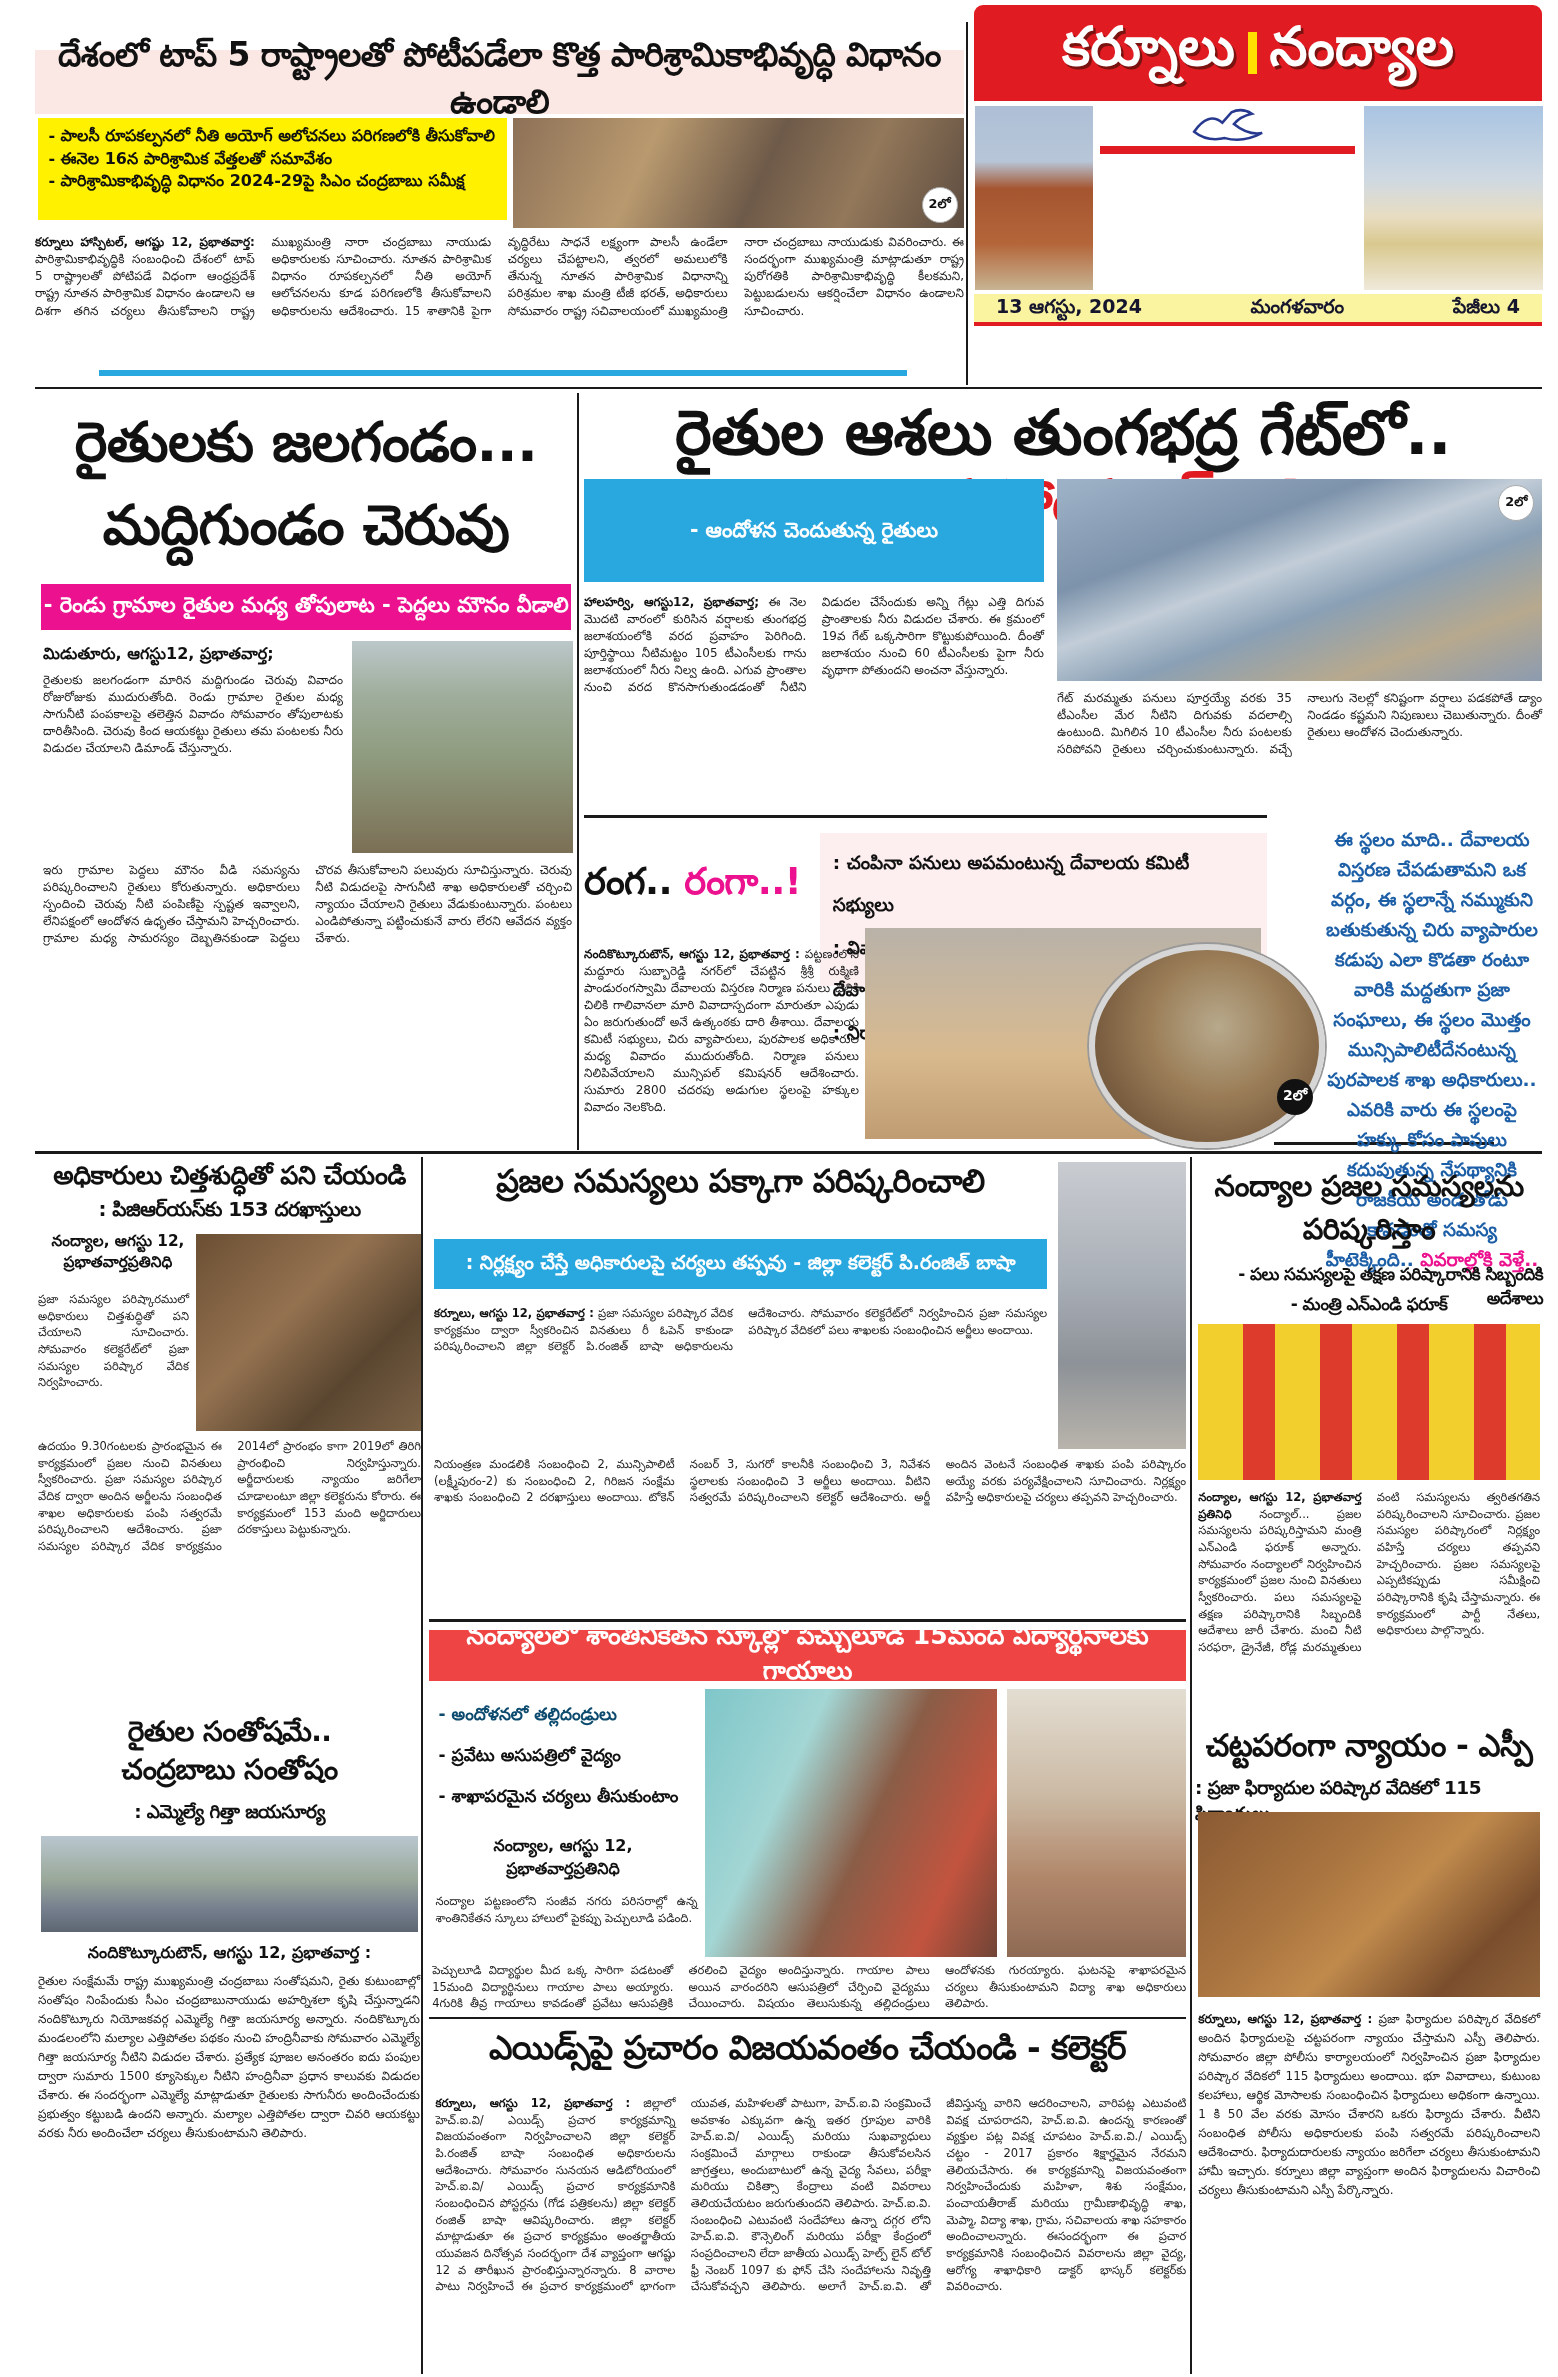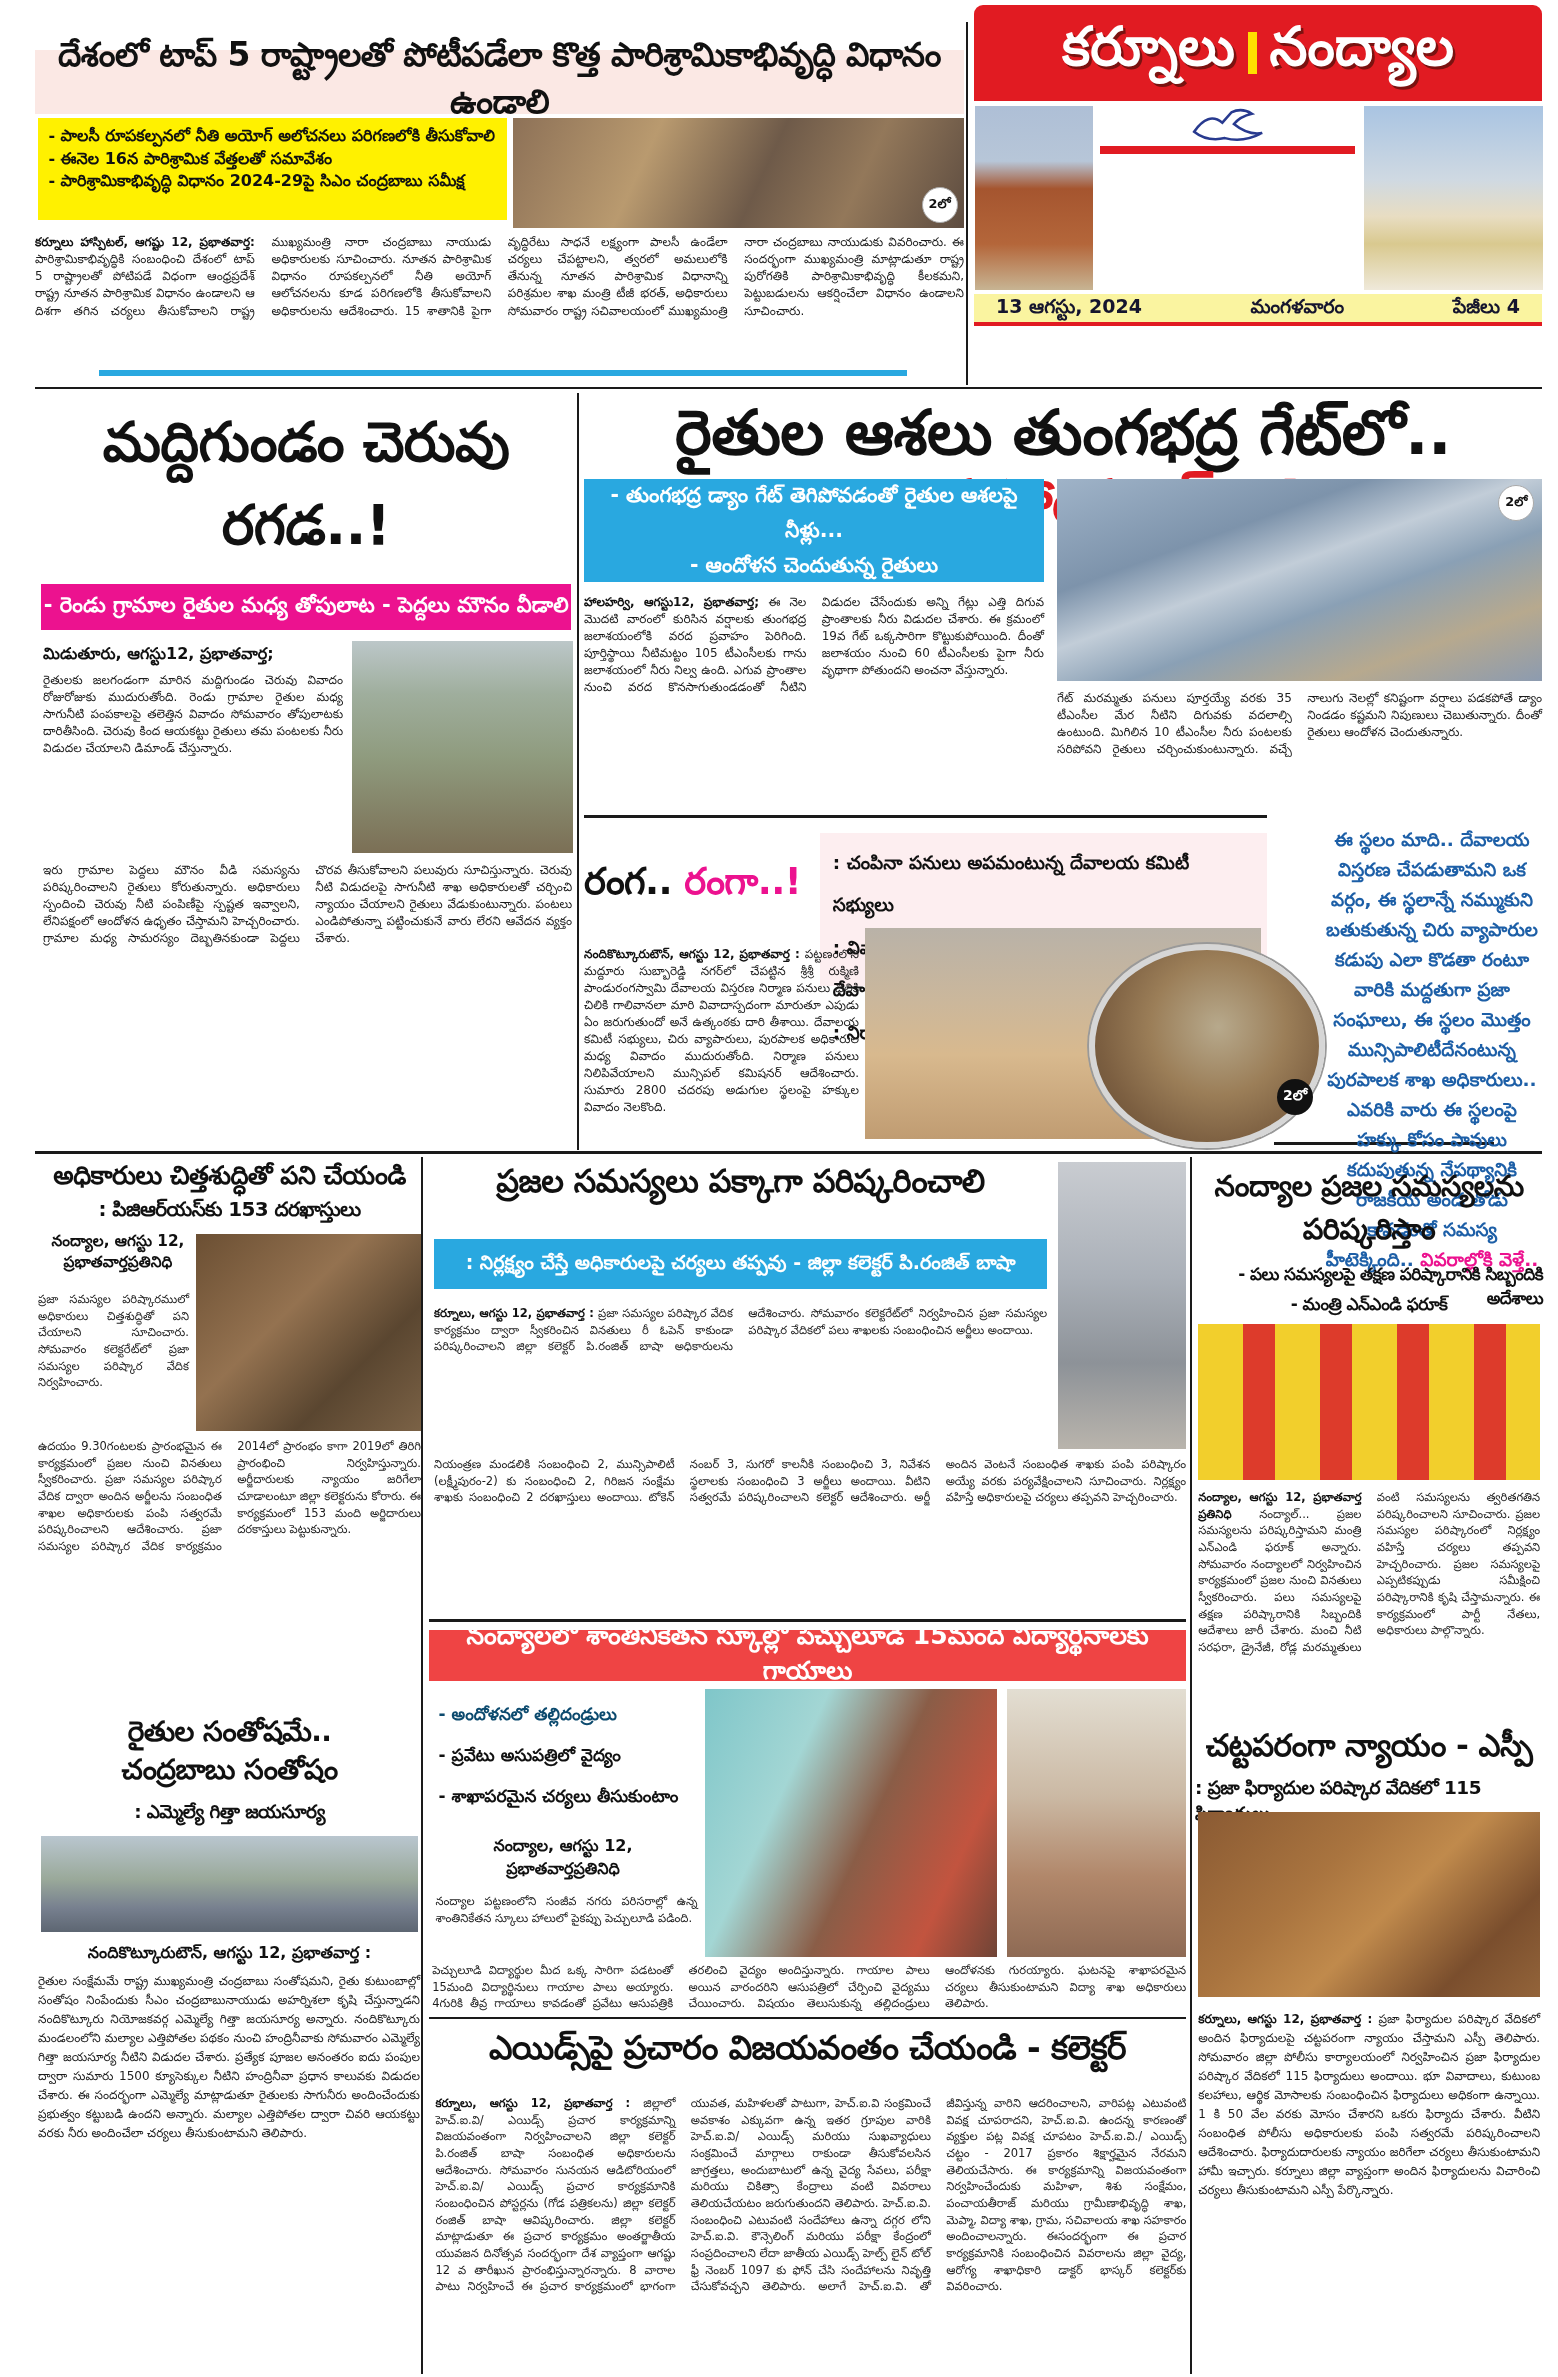--- a/index.html
+++ b/index.html
@@ -89,37 +89,37 @@
   <div class="abs rule" style="left:35px;top:1151px;width:1507px;height:2.6px;"></div>
   <div class="abs rule" style="left:421px;top:1157px;width:1.9px;height:1217px;"></div>
   <div class="abs rule" style="left:1190px;top:1157px;width:1.9px;height:1217px;"></div>
   <div class="abs rule" style="left:584px;top:815px;width:683px;height:3.2px;"></div>
   <div class="abs rule" style="left:429px;top:1619px;width:757px;height:3.2px;"></div>
   <div class="abs rule" style="left:429px;top:2017px;width:757px;height:1.9px;"></div>
   <div class="abs rule" style="left:1274px;top:1142px;width:220px;height:2.6px;"></div>
 
   <div class="abs" style="left:38px;top:395px;width:536px;height:755px;">
     <div class="headline abs" style="left:0;top:6.4px;width:536px;height:172px;font-size:55px;line-height:1.5;">
+      <div>రైతులకు జలగండం...</div>
       <div>మద్దిగుండం చెరువు రగడ..!</div>
     </div>
     <div class="abs strap" style="left:3.2px;top:189px;width:530px;height:46px;background:#ec128f;font-size:21px;">
       <span>- రెండు గ్రామాల రైతుల మధ్య తోపులాట - పెద్దలు మౌనం వీడాలి</span>
     </div>
     <div class="abs dateline" style="left:5.1px;top:249px;width:300px;font-size:16px;">మిడుతూరు, ఆగస్టు12, ప్రభాతవార్త;</div>
     <div class="abs photo ph-farmers" style="left:314px;top:246px;width:221px;height:212px;"></div>
     <div class="abs body-text" style="left:5.1px;top:277px;width:300px;height:181px;">రైతులకు జలగండంగా మారిన మద్దిగుండం చెరువు వివాదం రోజురోజుకు ముదురుతోంది. రెండు గ్రామాల రైతుల మధ్య సాగునీటి పంపకాలపై తలెత్తిన వివాదం సోమవారం తోపులాటకు దారితీసింది. చెరువు కింద ఆయకట్టు రైతులు తమ పంటలకు నీరు విడుదల చేయాలని డిమాండ్ చేస్తున్నారు.</div>
     <div class="abs body-text cols2" style="left:5.1px;top:467px;width:529px;height:284px;">ఇరు గ్రామాల పెద్దలు మౌనం వీడి సమస్యను పరిష్కరించాలని రైతులు కోరుతున్నారు. అధికారులు స్పందించి చెరువు నీటి పంపిణీపై స్పష్టత ఇవ్వాలని, లేనిపక్షంలో ఆందోళన ఉధృతం చేస్తామని హెచ్చరించారు. గ్రామాల మధ్య సామరస్యం దెబ్బతినకుండా పెద్దలు చొరవ తీసుకోవాలని పలువురు సూచిస్తున్నారు. చెరువు నీటి విడుదలపై సాగునీటి శాఖ అధికారులతో చర్చించి న్యాయం చేయాలని రైతులు వేడుకుంటున్నారు. పంటలు ఎండిపోతున్నా పట్టించుకునే వారు లేరని ఆవేదన వ్యక్తం చేశారు.</div>
   </div>
 
   <div class="abs" style="left:584px;top:395px;width:958px;height:427px;">
     <div class="headline abs" style="left:0;top:3.2px;width:958px;height:70px;font-size:62px;line-height:70px;">
       <span style="color:#111;">రైతుల ఆశలు తుంగభద్ర గేట్‌లో.. </span><span style="color:#e11b22;">కొట్టుకుపోయాయ్..!</span>
     </div>
     <div class="abs strap" style="left:0;top:84px;width:460px;height:103px;background:#29a8e0;flex-direction:column;font-size:20.4px;line-height:1.7;">
-      <span>- తుంగభద్ర డ్యాం గేట్ తెగిపోవడంతో రైతుల ఆశలపై నీళ్లు...</span>
       <span>- ఆందోళన చెందుతున్న రైతులు</span>
     </div>
     <div class="abs photo ph-dam" style="left:473px;top:84px;width:485px;height:202px;">
       <span class="badge badge-light" style="right:7.7px;top:6.4px;">2లో</span>
     </div>
     <div class="abs body-text cols2" style="left:0;top:199px;width:460px;height:225px;">
       <strong class="dateline">హాలహర్వి, ఆగస్టు12, ప్రభాతవార్త; </strong><span>ఈ నెల మొదటి వారంలో కురిసిన వర్షాలకు తుంగభద్ర జలాశయంలోకి వరద ప్రవాహం పెరిగింది. పూర్తిస్థాయి నీటిమట్టం 105 టీఎంసీలకు గాను జలాశయంలో నీరు నిల్వ ఉంది. ఎగువ ప్రాంతాల నుంచి వరద కొనసాగుతుండడంతో నీటిని విడుదల చేసేందుకు అన్ని గేట్లు ఎత్తి దిగువ ప్రాంతాలకు నీరు విడుదల చేశారు. ఈ క్రమంలో 19వ గేట్ ఒక్కసారిగా కొట్టుకుపోయింది. దీంతో జలాశయం నుంచి 60 టీఎంసీలకు పైగా నీరు వృథాగా పోతుందని అంచనా వేస్తున్నారు.</span>
     </div>
     <div class="abs body-text cols2" style="left:473px;top:295px;width:485px;height:129px;">గేట్ మరమ్మతు పనులు పూర్తయ్యే వరకు 35 టీఎంసీల మేర నీటిని దిగువకు వదలాల్సి ఉంటుంది. మిగిలిన 10 టీఎంసీల నీరు పంటలకు సరిపోవని రైతులు చర్చించుకుంటున్నారు. వచ్చే నాలుగు నెలల్లో కనిష్టంగా వర్షాలు పడకపోతే డ్యాం నిండడం కష్టమని నిపుణులు చెబుతున్నారు. దీంతో రైతులు ఆందోళన చెందుతున్నారు.</div>
   </div>

